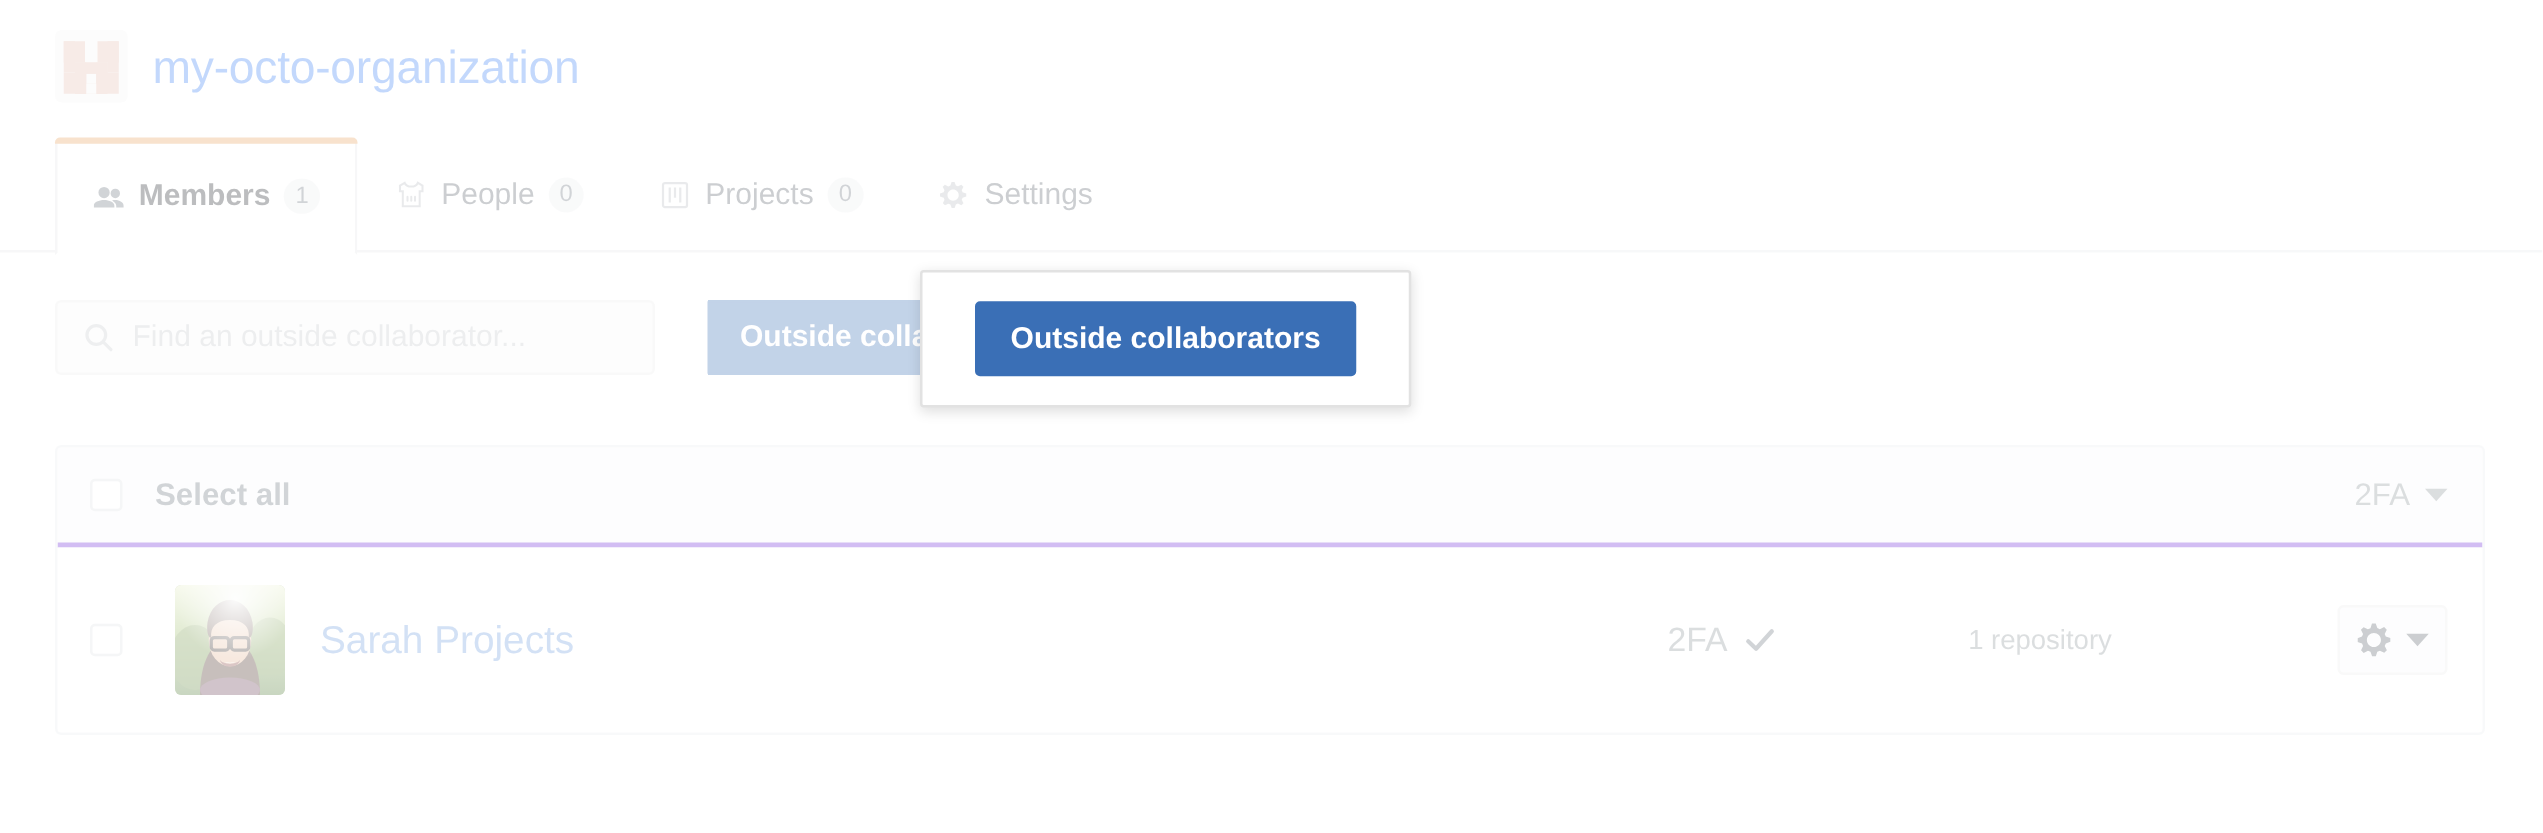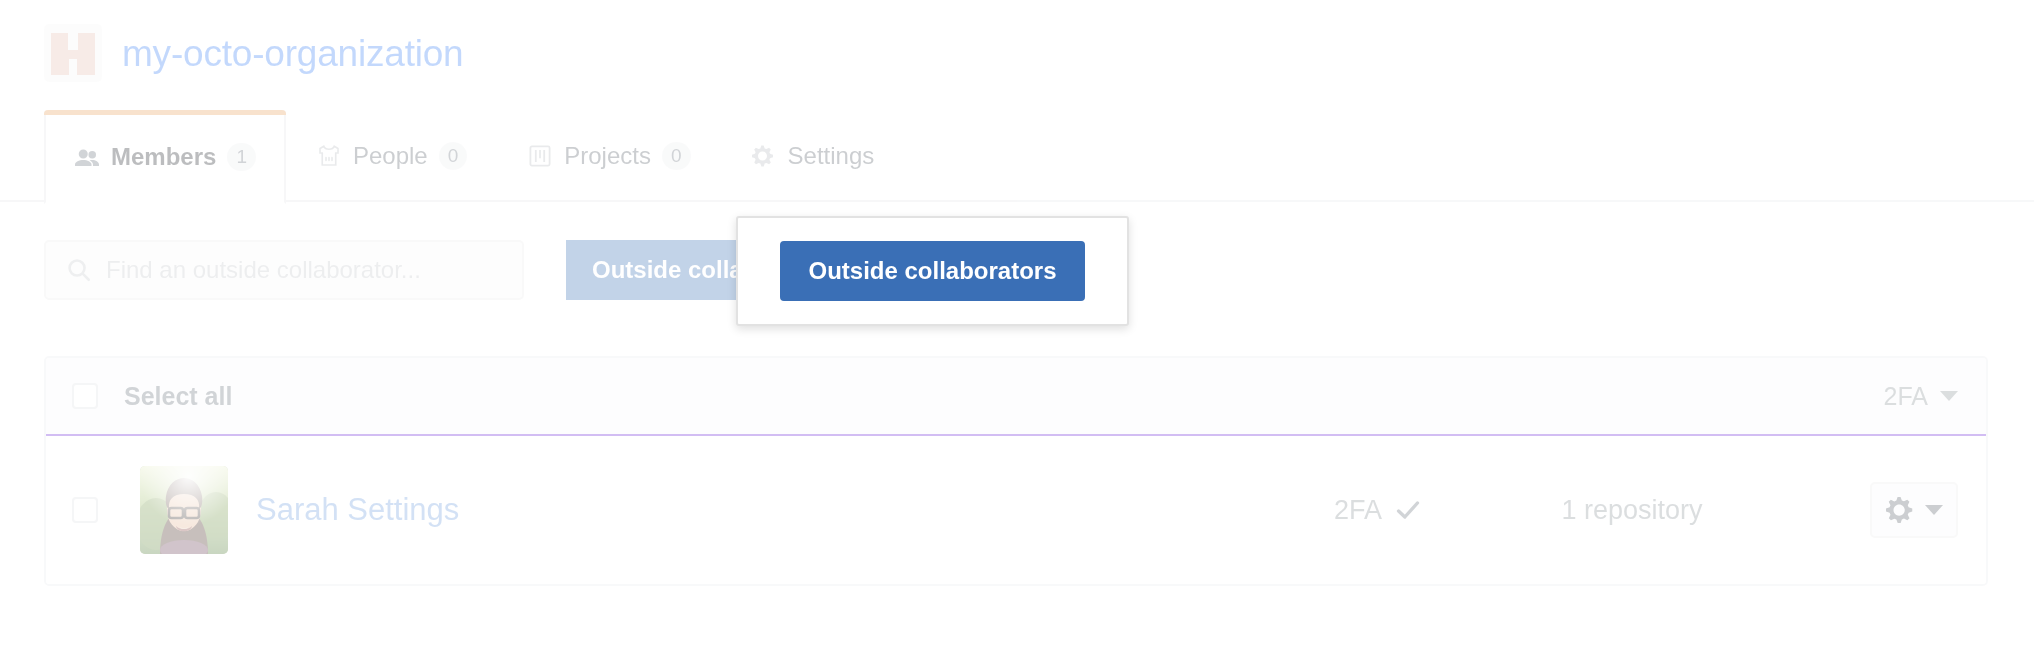--- a/index.html
+++ b/index.html
@@ -200,21 +200,21 @@
     width: 1944px;
     box-sizing: border-box;
     border: 2px solid #eaecef;
     border-radius: 5px;
     background: #ffffff;
     overflow: hidden;
   }
   .card-header {
     height: 76px;
     background: #fafbfc;
-    border-bottom: 2px solid #6d28d9;
+    border-bottom: 4px solid #6d28d9;
     display: flex;
     align-items: center;
     padding: 0 28px 0 26px;
   }
   .checkbox {
     width: 26px;
     height: 26px;
     box-sizing: border-box;
     border: 2px solid #dfe2e5;
     border-radius: 4px;
@@ -282,21 +282,21 @@
     display: flex;
     align-items: center;
     gap: 12px;
     font-size: 27px;
     color: #8b9399;
     width: 250px;
     justify-content: flex-end;
   }
   .check-icon { color: #6a737d; display: flex; }
   .repo-count {
-    font-size: 27px;
+    font-size: 22px;
     color: #8b9399;
     width: 420px;
     text-align: center;
   }
   .gear-btn {
     width: 88px;
     height: 56px;
     box-sizing: border-box;
     border: 2px solid #ececec;
     border-radius: 5px;
@@ -463,21 +463,21 @@
           <rect x="29" y="42" width="14" height="10" rx="2.5" fill="none" stroke="#241a16" stroke-width="2.6"></rect>
           <rect x="45" y="42" width="14" height="10" rx="2.5" fill="none" stroke="#241a16" stroke-width="2.6"></rect>
           <path d="M43 46h2" stroke="#241a16" stroke-width="2.6"></path>
           <path d="M36 60c3 4 13 4 16 0-1 7-15 7-16 0z" fill="#8c4a47"></path>
           <path d="M38 61c4 2 8 2 12 0-2 1.5-10 1.5-12 0z" fill="#ffffff"></path>
           <ellipse cx="44" cy="84" rx="24" ry="10" fill="#6b3e57"></ellipse>
           <rect width="88" height="88" fill="url(#flare)"></rect>
         </svg>
       </div>
       <div class="member-names">
-        <a class="member-fullname">Sarah Settings</a>
+        <a class="member-fullname">Sarah Projects</a>
       </div>
       <div class="row-spacer"></div>
       <div class="twofa-status">
         <span>2FA</span>
         <span class="check-icon">
           <svg width="28" height="28" viewBox="0 0 16 16" fill="none" stroke="currentColor" stroke-width="1.9" stroke-linecap="round" stroke-linejoin="round">
               <path d="M2.6 8.6 6.2 12 13.4 4"></path>
             </svg>
         </span>
       </div>

